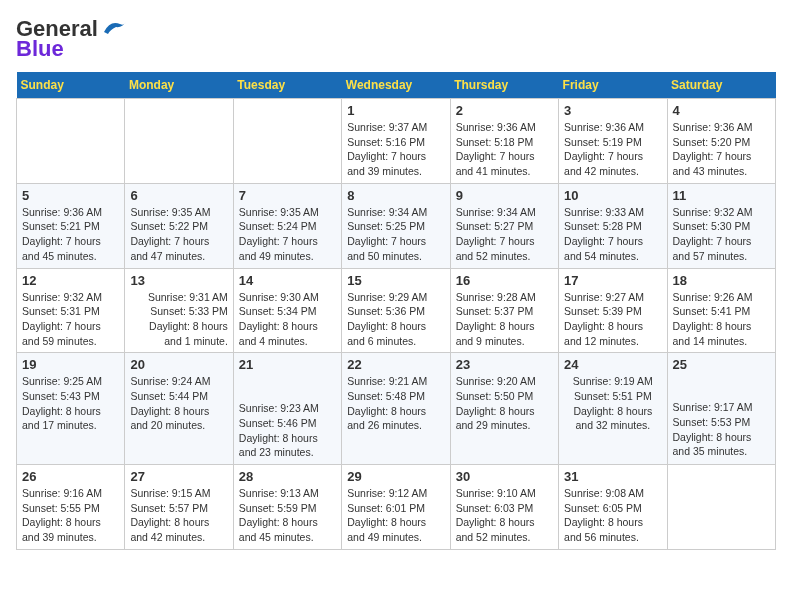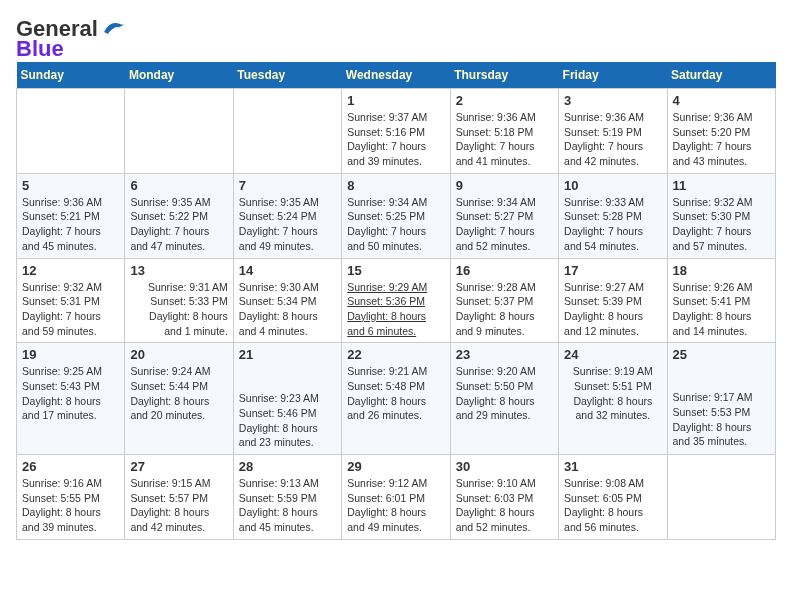--- a/index.html
+++ b/index.html
@@ -7,20 +7,21 @@
       font-family: Arial, sans-serif;
       background: #fff;
       width: 792px;
       min-height: 612px;
       padding: 16px;
     }
     .header {
       display: flex;
       align-items: flex-start;
       justify-content: space-between;
+      margin-bottom: 10px;
     }
     .logo {
       display: flex;
       flex-direction: column;
       align-items: flex-start;
     }
     .title-block {
       text-align: right;
     }
     .calendar-title {
@@ -32,21 +33,21 @@
       font-size: 14px;
       color: #444;
     }
     table {
       width: 100%;
       border-collapse: collapse;
       font-size: 11px;
     }
     thead tr th {
       background: #1a6bb5;
-      color: #fef9c3;
+      color: #fde047;
       padding: 6px 4px;
       text-align: left;
       font-size: 12px;
       font-weight: bold;
     }
     tbody tr td {
       border: 1px solid #ccc;
       vertical-align: top;
       padding: 4px 5px;
       height: 80px;
@@ -201,21 +202,21 @@
         </td>
         <td>
           <div class="day-num">14</div>
           <div class="cell-text" style="white-space: pre-line;">Sunrise: 9:30 AM
 Sunset: 5:34 PM
 Daylight: 8 hours
 and 4 minutes.</div>
         </td>
         <td>
           <div class="day-num">15</div>
-          <div class="cell-text" style="white-space: pre-line; text-decoration: underline;">Sunrise: 9:29 AM
+          <div class="cell-text" style="white-space: pre-line;">Sunrise: 9:29 AM
 Sunset: 5:36 PM
 Daylight: 8 hours
 and 6 minutes.</div>
         </td>
         <td>
           <div class="day-num">16</div>
           <div class="cell-text" style="white-space: pre-line;">Sunrise: 9:28 AM
 Sunset: 5:37 PM
 Daylight: 8 hours
 and 9 minutes.</div>

